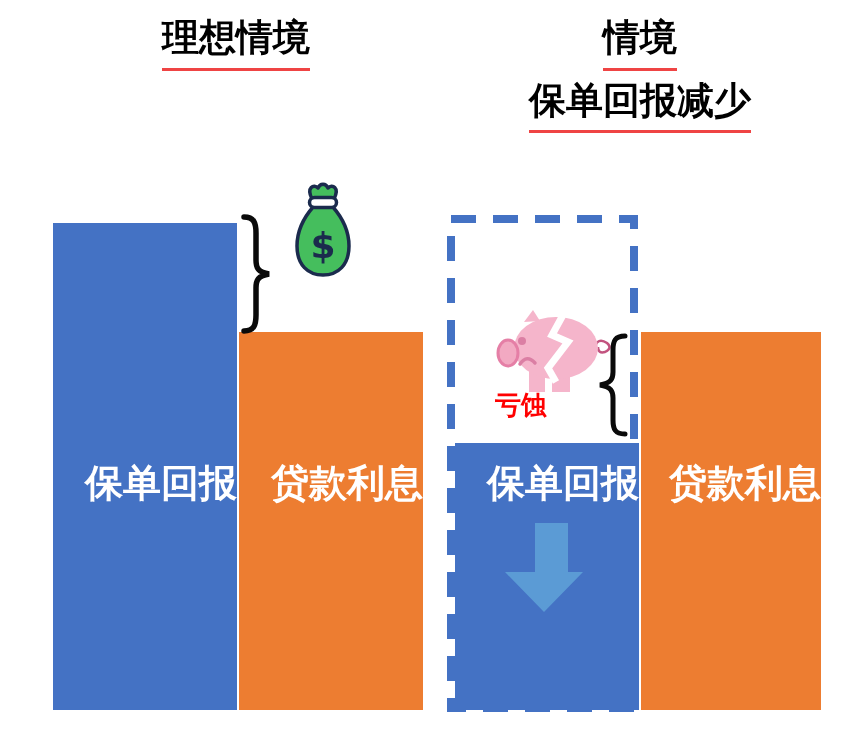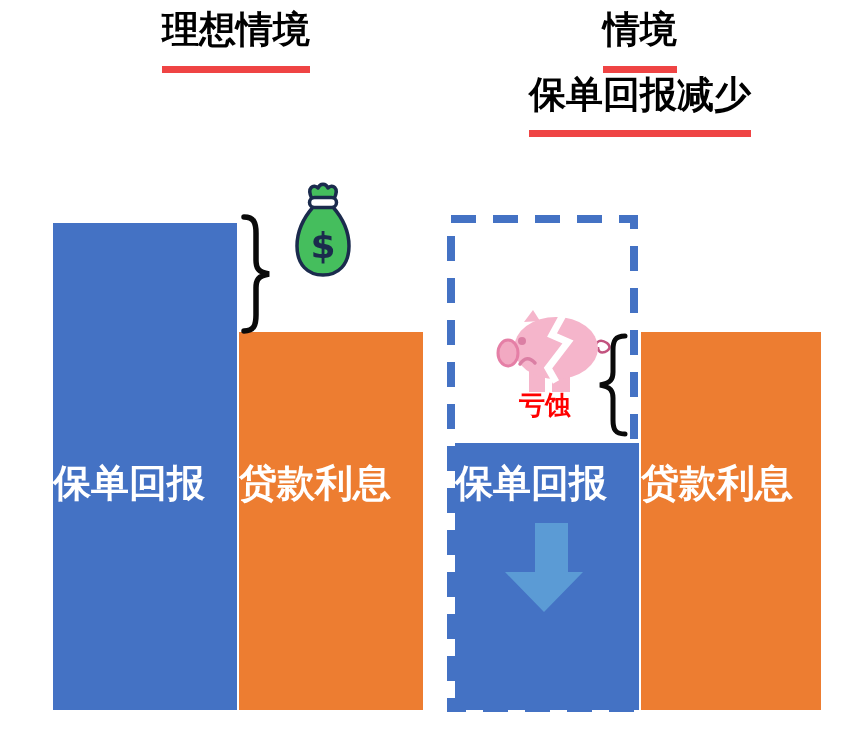--- a/index.html
+++ b/index.html
@@ -22,22 +22,23 @@
     top: 8px;
     width: 300px;
     text-align: center;
     font-size: 37px;
     font-weight: bold;
     color: #000000;
     line-height: 1.18;
   }
   .scenario-title .underlined {
     display: inline-block;
-    border-bottom: 7px solid #ef4444;
-    padding-bottom: 14px;
+    border-bottom: 3px solid #ef4444;
+    padding-bottom: 8px;
+    margin-top: 8px;
   }
   #title-left  { left: 86px; }
   #title-right { left: 490px; }
   #title-right .line { display: block; }
 
   
   .bar { position: absolute; }
   .bar-blue   { background: #4472C4; }
   .bar-orange { background: #ED7D31; }
 
@@ -47,41 +48,40 @@
   #bar-loan-right   { left: 641px; top: 332px; width: 180px; height: 378px; }
 
   
   .bar-label {
     position: absolute;
     top: 458px;
     height: 46px;
     font-size: 38px;
     font-weight: bold;
     color: #ffffff;
-    text-align: left;
+    text-align: right;
     white-space: nowrap;
   }
   #label-policy-left  { left: 53px;  width: 184px; }
   #label-loan-left    { left: 239px; width: 184px; }
   #label-policy-right { left: 455px; width: 184px; }
   #label-loan-right   { left: 641px; width: 180px; }
 
   
   .annotation-green {
     position: absolute;
     left: 268px; top: 282px; width: 124px;
     text-align: center;
     font-size: 26px; font-weight: bold;
     color: #2BAF4A;
     white-space: nowrap;
   }
   .annotation-red {
     position: absolute;
     left: 495px; top: 388px; width: 100px;
-    text-align: center;
     font-size: 26px; font-weight: bold;
     color: #FF0000;
     white-space: nowrap;
   }
 
   svg { display: block; }
 </style>
 </head>
 <body>
 

